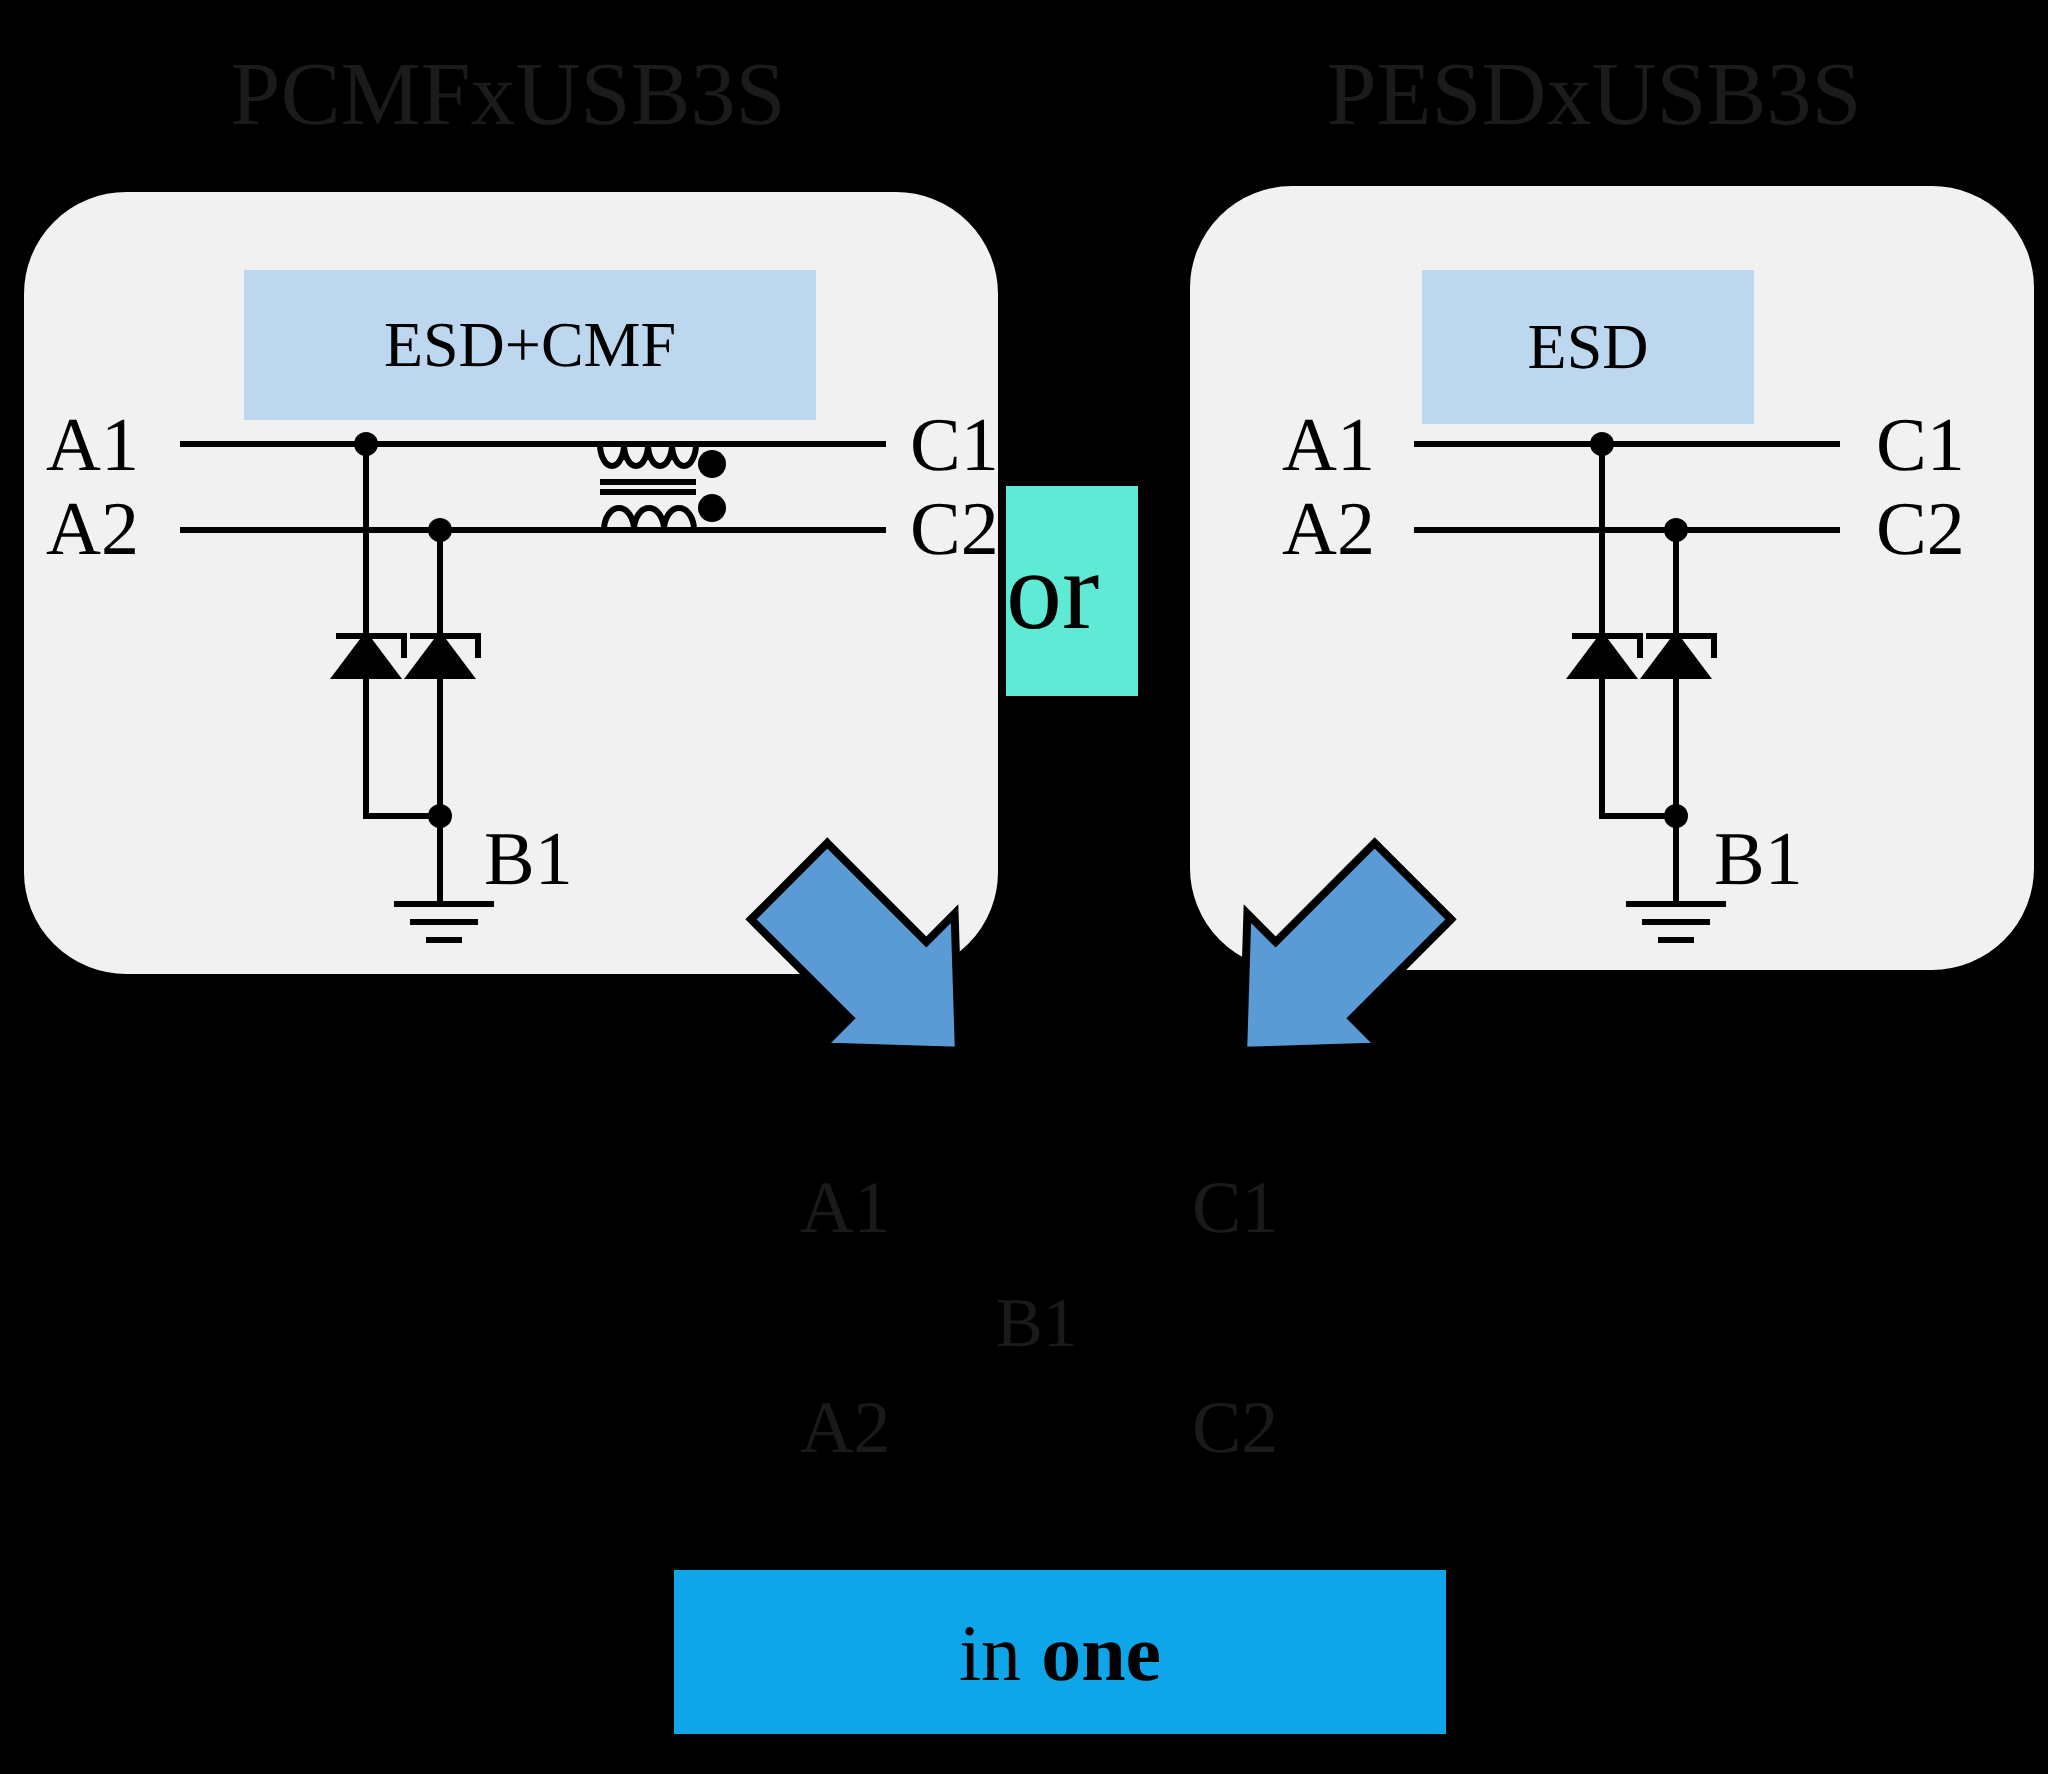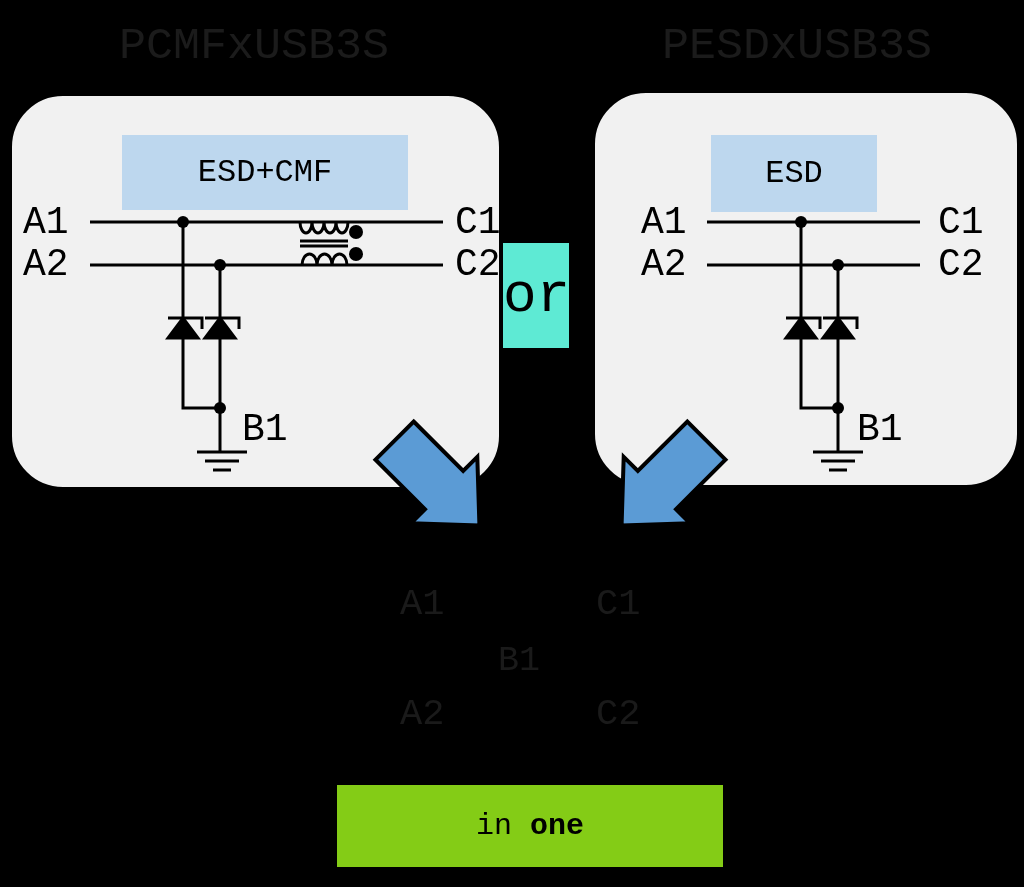--- a/index.html
+++ b/index.html
@@ -1,18 +1,18 @@
 <!DOCTYPE html>
 <html><head>
 <meta charset="utf-8">
 <style>
   html,body{margin:0;padding:0;background:#000;}
   #stage{
     position:relative;width:1024px;height:887px;overflow:hidden;
-    background:#000;font-family:Liberation Mono, monospace;
+    background:#000;font-family:Liberation Serif, serif;
   }
   .card{position:absolute;background:#F1F1F1;border:3px solid #000;
         border-radius:54px;box-sizing:border-box;}
   .card-left{left:9px;top:93px;width:493px;height:397px;}
   .card-right{left:592px;top:90px;width:428px;height:398px;}
 
   .title{position:absolute;width:320px;text-align:center;
          font-size:45px;line-height:46px;color:#1b1b1b;}
   .title-left{left:94px;top:24px;}
   .title-right{left:637px;top:24px;}
@@ -33,21 +33,21 @@
   .orbox{position:absolute;left:503px;top:243px;width:66px;height:105px;
          background:#5eead4;color:#000;font-size:56px;line-height:56px;
          display:flex;align-items:center;justify-content:flex-start;}
 
   .pad{position:absolute;font-size:37px;line-height:37px;color:#1a1a1a;}
   .pad-a1{left:400px;top:586px;}  .pad-c1{left:596px;top:586px;}
   .pad-b1{left:498px;top:644px;font-size:35px;line-height:35px;}
   .pad-a2{left:400px;top:696px;}  .pad-c2{left:596px;top:696px;}
 
   .caption{position:absolute;left:337px;top:785px;width:386px;height:82px;
-           background:#84cc16;color:#000;font-size:30px;white-space:pre;
+           background:#0ea5e9;color:#000;font-size:40px;white-space:pre;
            display:flex;align-items:center;justify-content:center;}
   .caption .bold{font-weight:bold;}
 
   #gfx{position:absolute;left:0;top:0;pointer-events:none;}
 </style>
 </head>
 <body>
 
 <div id="stage">
 

